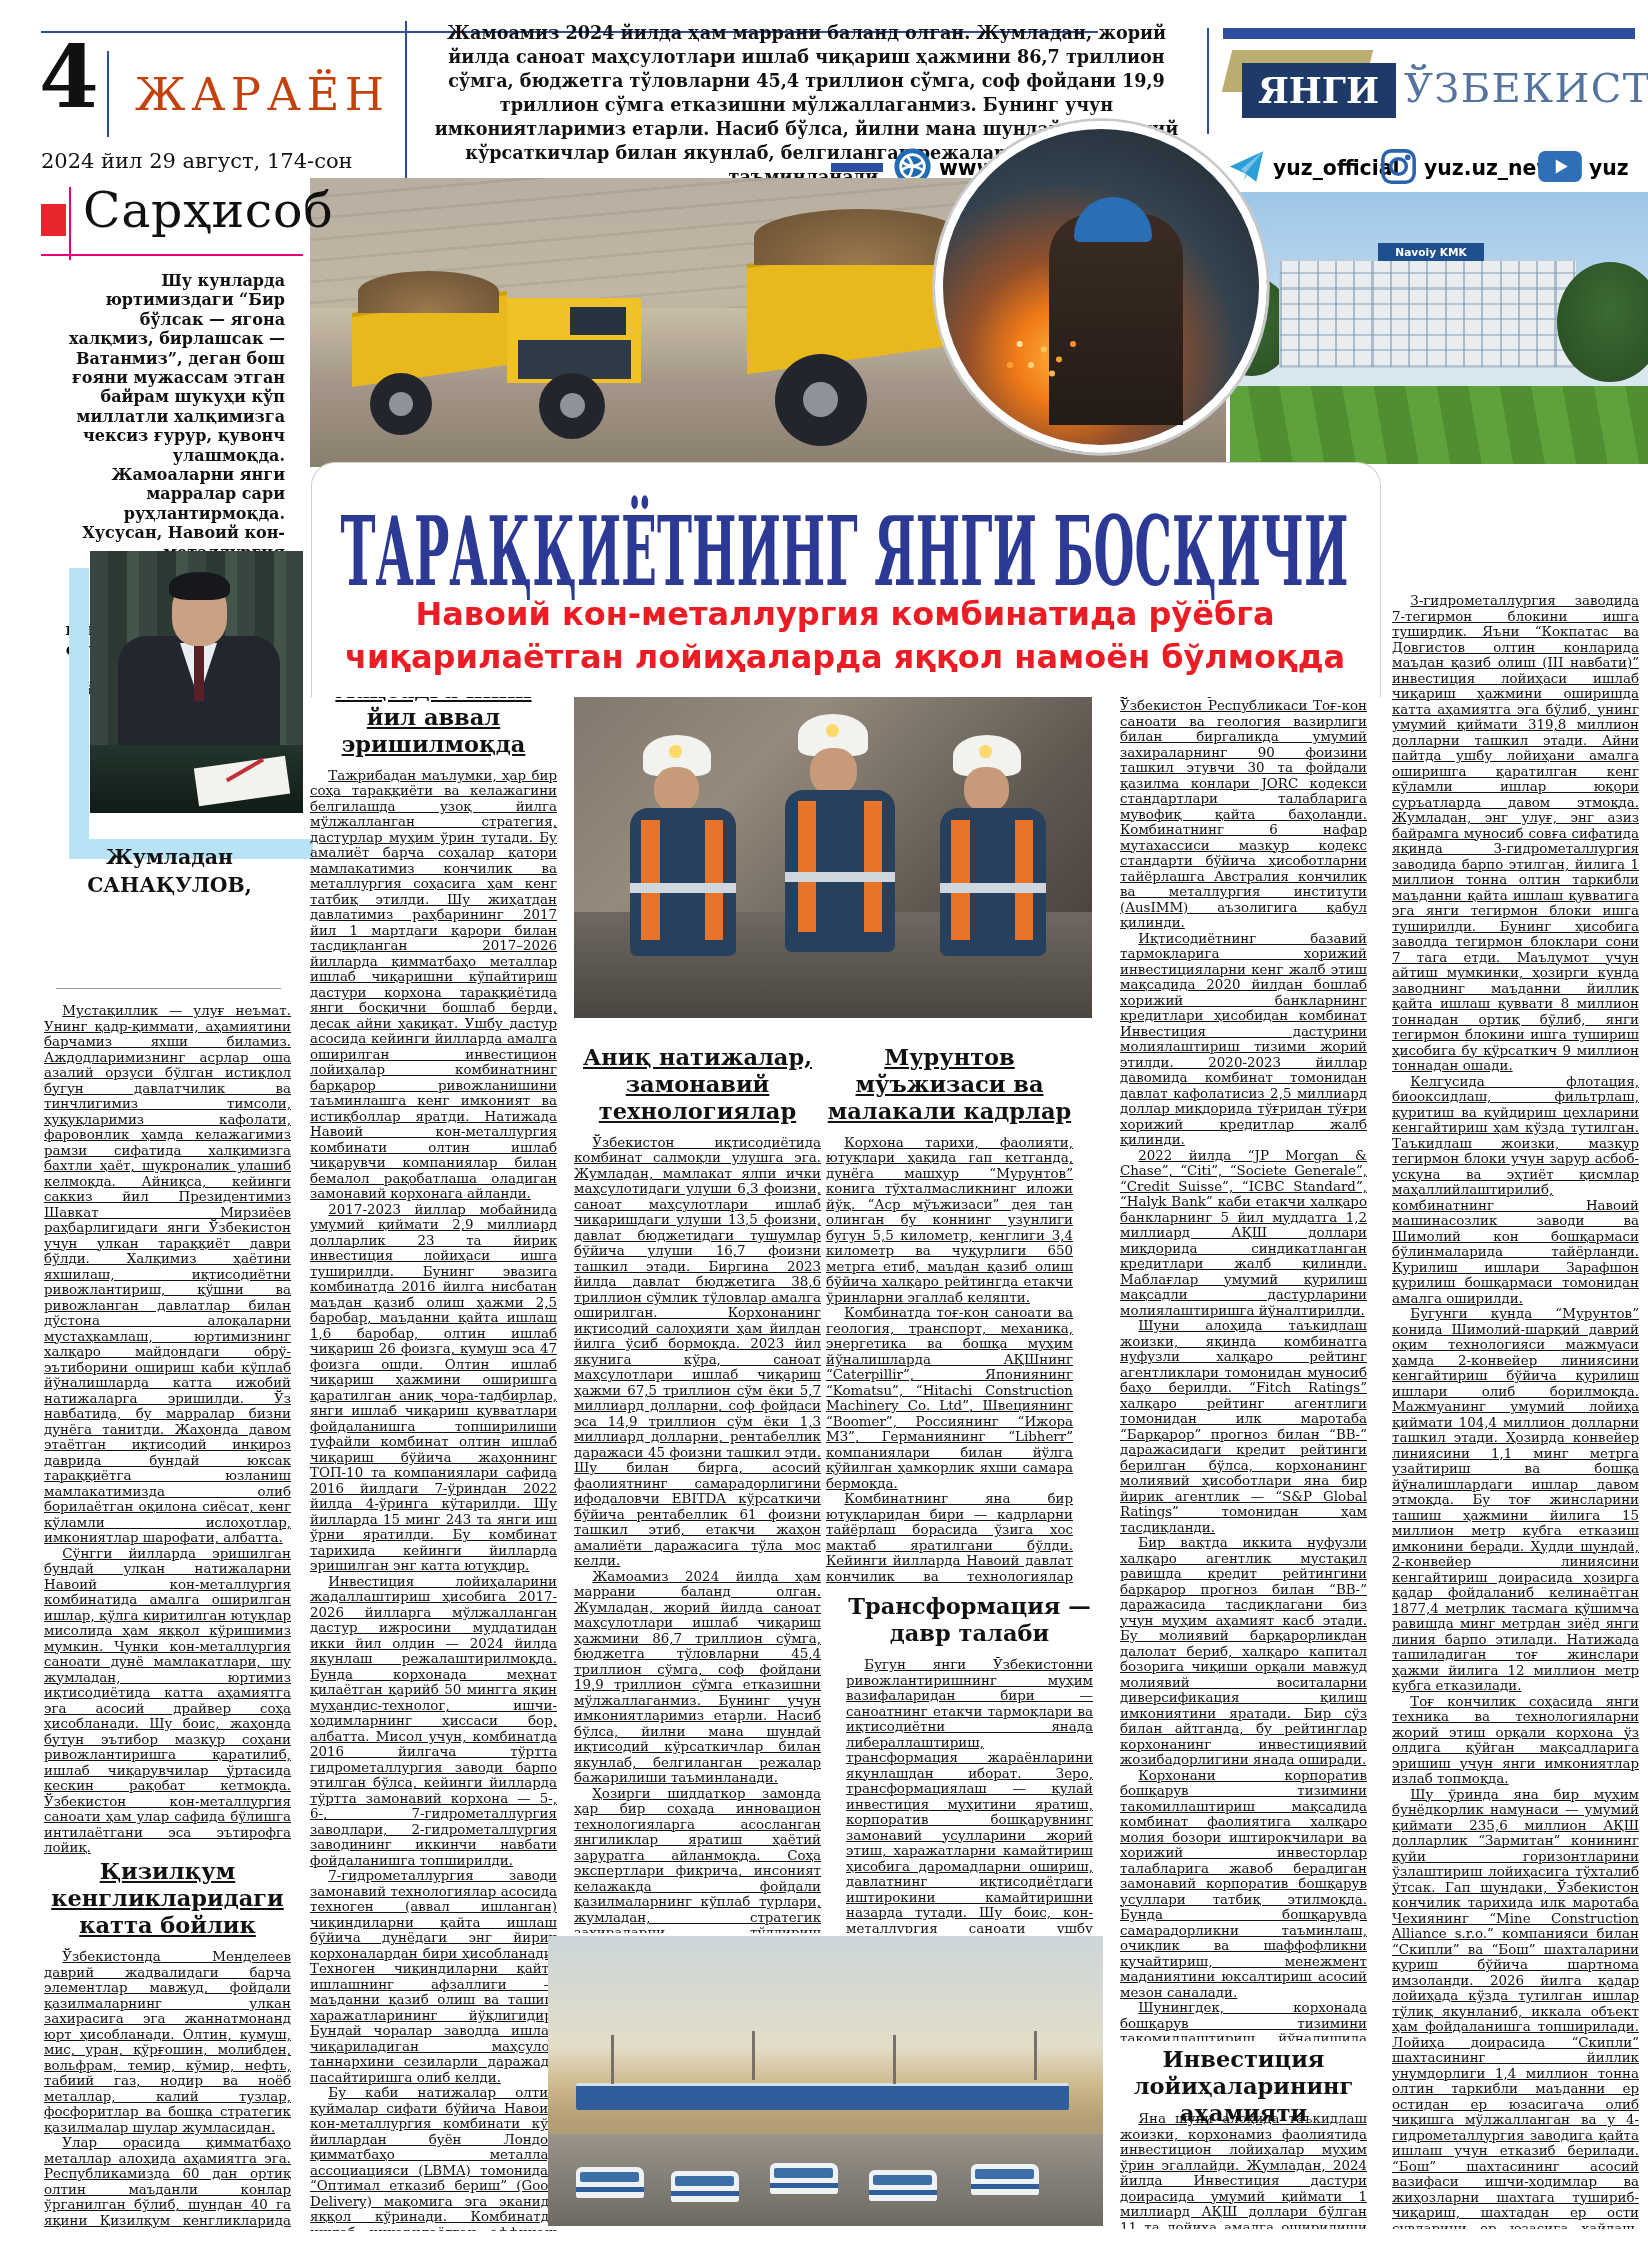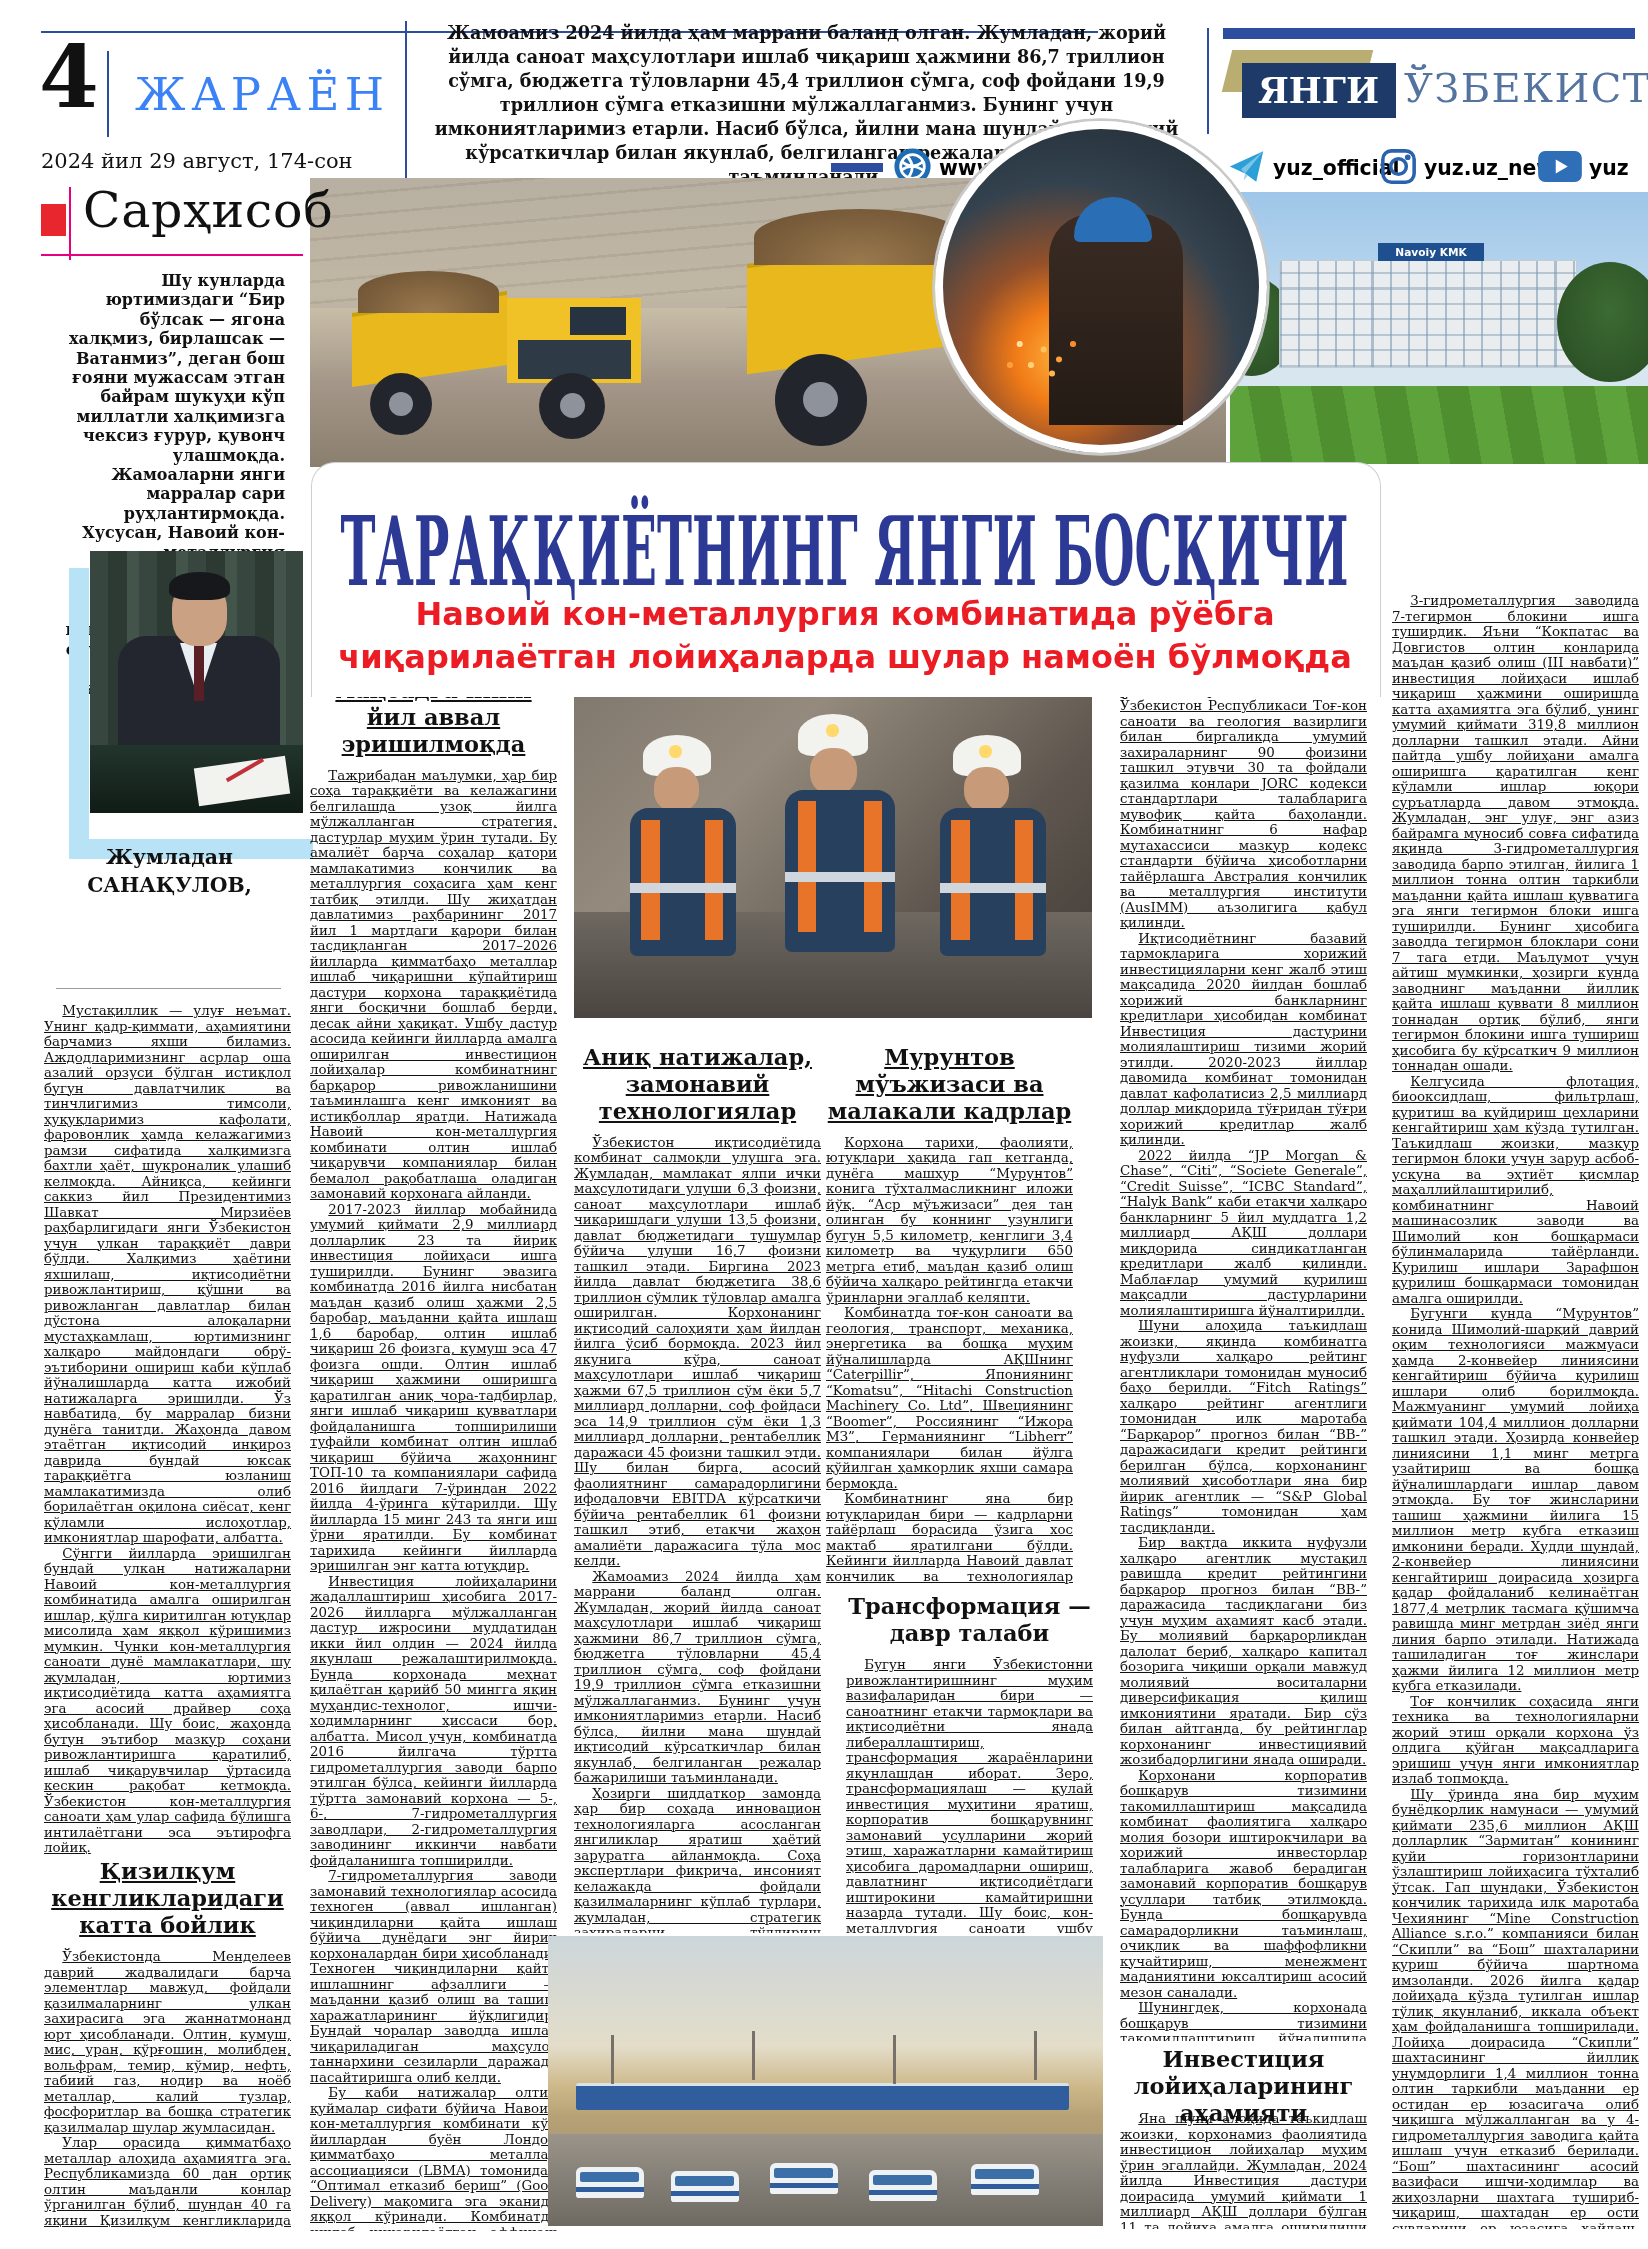--- a/index.html
+++ b/index.html
@@ -6,21 +6,21 @@
   #page{position:relative;width:1649px;height:2250px;background:#ffffff;overflow:hidden;
         font-family:"DejaVu Serif",serif;color:#111;}
   .abs{position:absolute;}
 
   
   #rule-left{left:41px;top:31px;width:1057px;height:2.1px;background:#2d4e9e;}
   #rule-right{left:1223px;top:28px;width:412px;height:11.3px;background:#2d4e9e;}
   #vline-mast{left:1207px;top:28px;width:2.1px;height:106px;background:#2d4e9e;}
   #page-num{left:39px;top:34px;font-size:86px;line-height:1;font-weight:bold;}
   #vline-num{left:107px;top:51px;width:2.1px;height:86px;background:#2d4e9e;}
-  #section-title{left:135px;top:68px;font-size:45px;letter-spacing:5.6px;color:#3b82f6;}
+  #section-title{left:135px;top:68px;font-size:45px;letter-spacing:5.6px;color:#c2410c;}
   #dateline{left:41px;top:149px;font-size:21px;}
   #lead-wrap{left:405px;top:21px;width:779px;border-left:2.8px solid #2d4e9e;padding-left:10px;}
   #lead{font-weight:bold;font-size:17.6px;line-height:24px;text-align:center;}
   #masthead{left:1226px;top:47px;width:423px;height:78px;}
   #mast-gold{position:absolute;left:1.4px;top:2.8px;width:141px;height:42px;background:#b9ad72;transform:skewX(-14deg);}
   #mast-navy{position:absolute;left:15.5px;top:15.5px;width:154px;height:55px;background:#1e3a68;color:#fff;
              font-size:35px;font-weight:bold;text-align:center;line-height:55px;}
   #mast-uzb{position:absolute;left:178px;top:18.3px;font-size:40px;color:#54739f;letter-spacing:1.4px;}
 
   
@@ -244,21 +244,21 @@
     <div class="spark"></div>
   </div>
 
   <div class="abs" id="head-panel"></div>
   <svg class="abs" id="headline-svg" width="1029" height="134" viewBox="0 0 1460 190">
     <g transform="translate(730,158) scale(1,1.42)">
       <text x="0" y="0" text-anchor="middle" textLength="1430" lengthAdjust="spacingAndGlyphs" style="font-size:96px;font-weight:bold;fill:#2c3a96;">ТАРАҚҚИЁТНИНГ ЯНГИ БОСҚИЧИ</text>
     </g>
   </svg>
   <div class="abs deck" id="deck1">Навоий кон-металлургия комбинатида рўёбга</div>
-  <div class="abs deck" id="deck2">чиқарилаётган лойиҳаларда шулар намоён бўлмоқда</div>
+  <div class="abs deck" id="deck2">чиқарилаётган лойиҳаларда яққол намоён бўлмоқда</div>
 
   <div class="abs" id="rub-square"></div>
   <div class="abs" id="rub-vline"></div>
   <div class="abs" id="rubric">Сарҳисоб</div>
   <div class="abs" id="rub-hline"></div>
   <div class="abs" id="sb-intro">Шу кунларда юртимиздаги “Бир бўлсак — ягона халқмиз, бирлашсак — Ватанмиз”, деган бош ғояни мужассам этган байрам шукуҳи кўп миллатли халқимизга чексиз ғурур, қувонч улашмоқда. Жамоаларни янги марралар сари руҳлантирмоқда. Хусусан, Навоий кон-металлургия комбинатининг кўп сонли матонатли жамоаси олдига қўйилган вазифаларни ортиғи билан бажариб, улуғ айёмни улкан натижалар ила қарши олмоқда.</div>
   <div class="abs" id="portrait-frame"></div>
   <div class="abs photo" id="portrait">
     <div class="suit"></div>
       <div class="shirt"></div>

